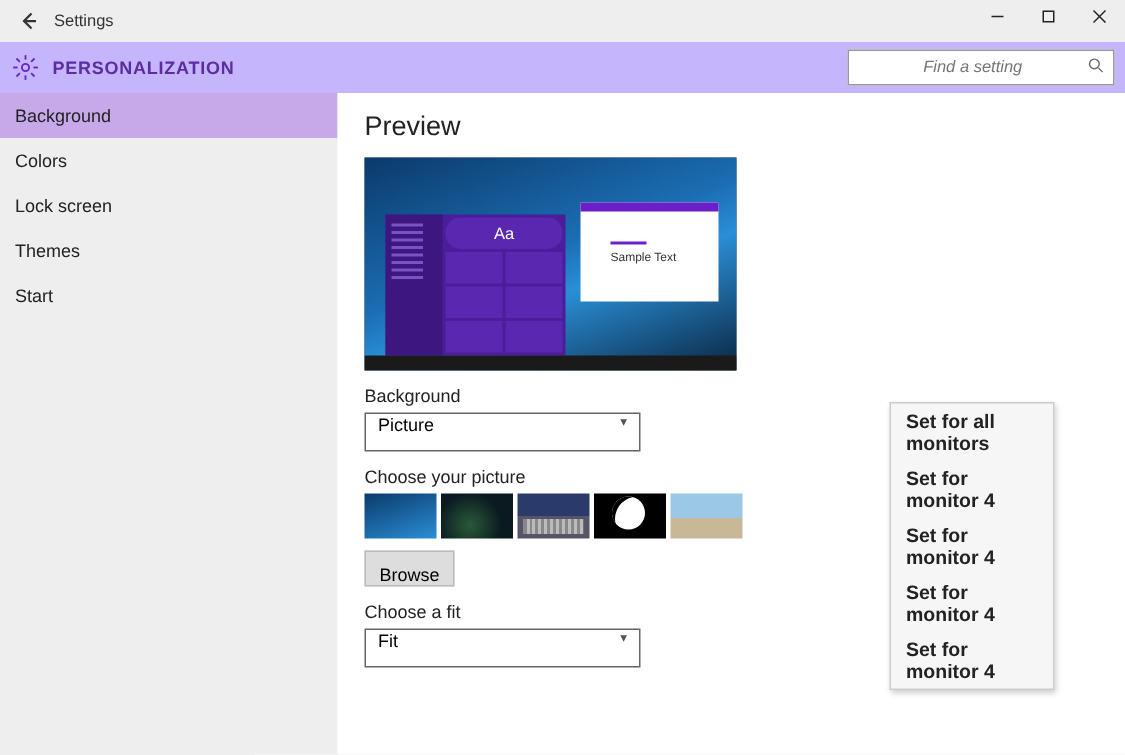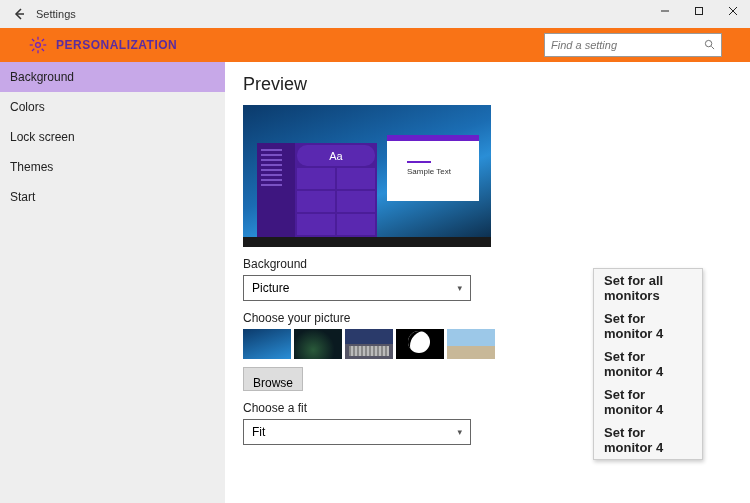--- a/index.html
+++ b/index.html
@@ -2,46 +2,46 @@
 <html><head>
 <meta charset="utf-8">
 <style>
   * { box-sizing: border-box; margin: 0; padding: 0; font-family: "Segoe UI", Arial, sans-serif; }
   body { width: 750px; height: 503px; background: #eeeeee; overflow: hidden; position: relative; }
   .titlebar { height: 28px; display: flex; align-items: center; padding-left: 10px; background: #eeeeee; }
   .titlebar .back { width: 18px; height: 18px; display: flex; align-items: center; justify-content: center; margin-right: 8px; cursor: pointer; }
   .titlebar .title { font-size: 11px; color: #333; }
   .winbtns { position: absolute; top: 0; right: 0; display: flex; }
   .winbtn { width: 34px; height: 22px; display: flex; align-items: center; justify-content: center; font-size: 11px; color: #222; cursor: pointer; }
-  .headerrow { height: 34px; display: flex; align-items: center; padding: 0 28px; background: #f97316; }
+  .headerrow { height: 34px; display: flex; align-items: center; padding: 0 7px; background: #c4b5fd; }
   .gear { width: 20px; height: 20px; margin-right: 8px; display: flex; align-items:center; justify-content:center; }
   .headerrow .heading { font-size: 12px; font-weight: 600; color: #5b2da0; letter-spacing: 0.5px; }
   .searchwrap { margin-left: auto; width: 178px; height: 24px; border: 1px solid #999; background: #fff; display: flex; align-items: center; padding: 0 6px; }
-  .searchwrap input { border: none; outline: none; font-size: 11px; flex: 1; font-style: italic; color: #666; background: transparent; }
+  .searchwrap input { border: none; outline: none; font-size: 11px; flex: 1; font-style: italic; color: #666; background: transparent; text-align: center; }
   .searchwrap .sicon { font-size: 11px; color: #666; }
   .body { display: flex; height: calc(100% - 62px); }
   .sidebar { width: 225px; background: #eeeeee; }
   .navitem { height: 30px; display: flex; align-items: center; padding-left: 10px; font-size: 12px; color: #222; cursor: pointer; }
   .navitem.active { background: #c7a8e8; }
   .content { flex: 1; background: #fff; padding: 12px 0 0 18px; position: relative; overflow: hidden; }
   .section-title { font-size: 18px; font-weight: 400; color: #222; margin-bottom: 10px; }
   .preview { width: 248px; height: 142px; background: #0a2540; position: relative; overflow: hidden; }
   .prev-desktop { position:absolute; inset:0; background: linear-gradient(160deg, #0b3a6b 0%, #1b6db3 45%, #2a8ed6 60%, #0a2540 100%); }
   .taskbar { position:absolute; bottom:0; left:0; right:0; height:10px; background:#1a1a1a; }
   .startmenu { position:absolute; left:14px; bottom:10px; width:120px; height:94px; background:#4b1d99; display:flex; }
   .sm-left { width:38px; background:#3e1680; padding:6px 4px; }
   .sm-line { height:2px; background:#7a52c4; margin-bottom:3px; width: 70%; }
   .sm-right { flex:1; display:grid; grid-template-columns: 1fr 1fr; grid-template-rows: repeat(4,1fr); gap:2px; padding:2px; }
   .tile { background:#5a28b0; }
   .tile.big { grid-column: 1/3; display:flex; align-items:center; justify-content:center; color:#fff; font-size:11px;border-radius:10px; }
   .samplewin { position:absolute; right:12px; top:30px; width:92px; height:66px; background:#fff; border-top:6px solid #6a1fc9; padding:20px; }
   .samplewin .bar { height:2px; width:24px; background:#6a1fc9; margin-bottom:4px; }
   .samplewin .txt { font-size:8px; color:#333; }
   .label { font-size: 12px; color: #222; margin-top: 10px; margin-bottom: 4px; }
-  .dropdown { width: 228px; height: 26px; border: 1px solid #666; background: #fff; display: flex; align-items: center; padding: 0 8px; font-size: 12px; position: relative; cursor: pointer; }
+  .dropdown { width: 184px; height: 26px; border: 1px solid #666; background: #fff; display: flex; padding: 0 8px; font-size: 12px; position: relative; cursor: pointer; }
   .dropdown .chev { margin-left: auto; font-size: 9px; color: #555; }
   .thumbs { display: flex; gap: 3px; width: 252px; }
   .thumb { width: 48px; height: 30px; cursor: pointer; }
   .t1 { background: linear-gradient(160deg,#0b3a6b,#2a8ed6); }
   .t2 { background: radial-gradient(circle at 40% 70%, #2a5a3a 0%, #0a1a20 60%); }
   .t3 { background: linear-gradient(#2a3a6a 50%, #556 50%); position:relative; }
   .t3::after { content:""; position:absolute; bottom:3px; left:4px; right:4px; height:10px; background: repeating-linear-gradient(90deg,#888 0 2px,#bbb 2px 4px); }
   .t4 { background:#000; position:relative; overflow:hidden; }
   .t4::before { content:""; position:absolute; width:22px; height:22px; border-radius:50%; background:#fff; top:2px; left:12px; box-shadow: 6px 4px 0 -4px #000 inset; }
   .t5 { background: linear-gradient(#9cc8e8 55%, #c8b898 55%); }

